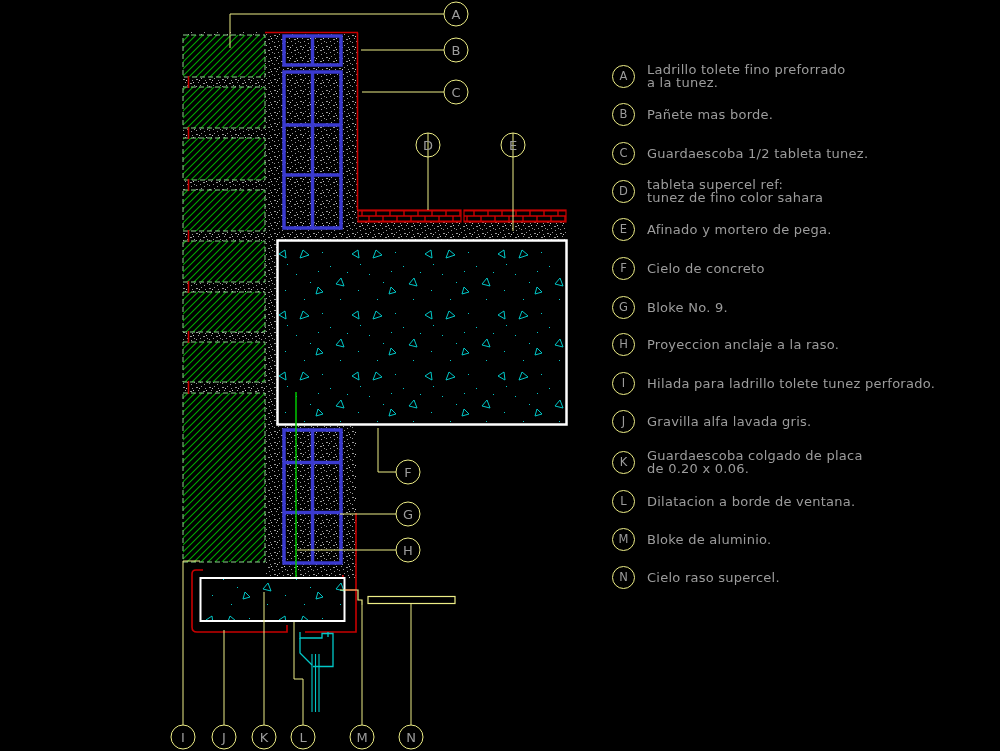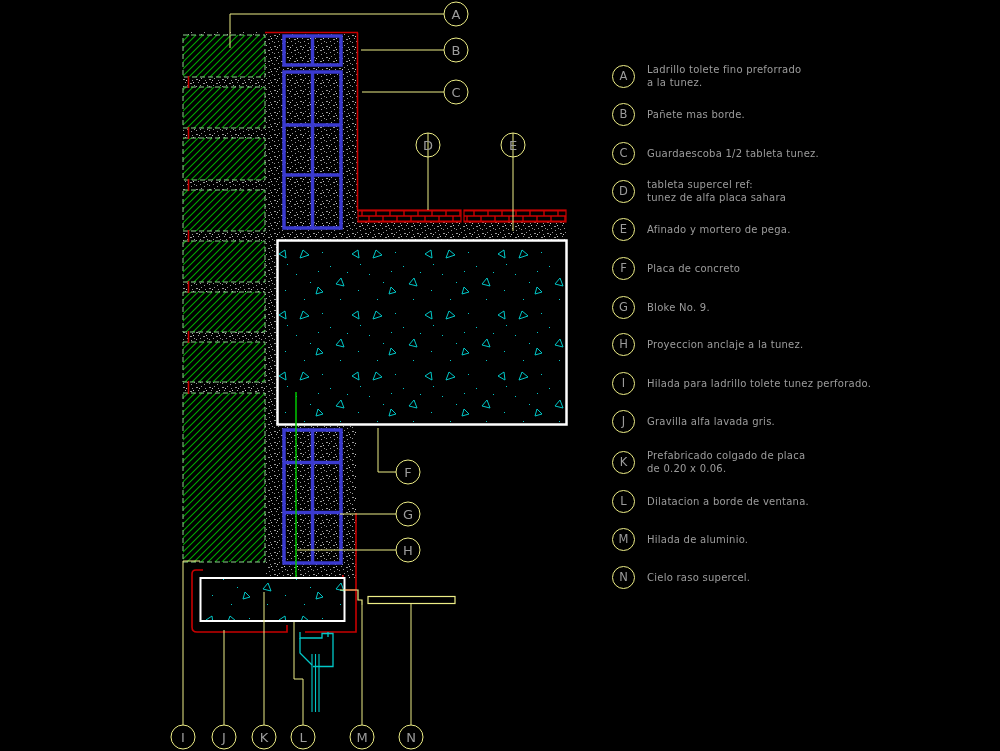--- a/index.html
+++ b/index.html
@@ -5,21 +5,21 @@
   html,body{margin:0;padding:0;background:#000;}
   .stage{position:relative;width:1000px;height:751px;background:#000;overflow:hidden;
          font-family:"DejaVu Sans",sans-serif;}
   .drawing-svg{position:absolute;left:0;top:0;}
   .callout-letter{fill:#9C9C9C;font-family:"DejaVu Sans",sans-serif;font-size:13px;}
   
   .legend{position:absolute;left:612px;top:0;width:380px;height:751px;}
   .legend-row{position:absolute;display:flex;align-items:center;height:24px;}
   .legend-bullet{flex:0 0 auto;width:21px;height:21px;border:1px solid #EDED86;border-radius:50%;
     color:#9C9C9C;font-size:11.5px;line-height:21px;text-align:center;}
-  .legend-text{margin-left:12px;color:#9C9C9C;font-size:10px;line-height:13px;letter-spacing:.25px;}
+  .legend-text{margin-left:12px;color:#9C9C9C;font-size:13px;line-height:13px;letter-spacing:.25px;}
   .legend-text span{display:block;white-space:nowrap;}
 </style>
 </head>
 <body>
 
 <div class="stage">
 
   <svg class="drawing-svg" width="1000" height="751" viewBox="0 0 1000 751">
     <defs>
       <pattern id="stipple" width="13" height="11" patternUnits="userSpaceOnUse">
@@ -238,83 +238,83 @@
         <div class="legend-bullet">C</div>
         <div class="legend-text">
           <span>Guardaescoba 1/2 tableta tunez.</span>
           <span></span>
         </div>
       </div>
     <div class="legend-row" style="top:179px">
         <div class="legend-bullet">D</div>
         <div class="legend-text">
           <span>tableta supercel ref:</span>
-          <span>tunez de alfa placa sahara</span>
+          <span>tunez de fino color sahara</span>
         </div>
       </div>
     <div class="legend-row" style="top:217px">
         <div class="legend-bullet">E</div>
         <div class="legend-text">
           <span>Afinado y mortero de pega.</span>
           <span></span>
         </div>
       </div>
     <div class="legend-row" style="top:256px">
         <div class="legend-bullet">F</div>
         <div class="legend-text">
-          <span>Placa de concreto</span>
+          <span>Cielo de concreto</span>
           <span></span>
         </div>
       </div>
     <div class="legend-row" style="top:295px">
         <div class="legend-bullet">G</div>
         <div class="legend-text">
           <span>Bloke No. 9.</span>
           <span></span>
         </div>
       </div>
     <div class="legend-row" style="top:332px">
         <div class="legend-bullet">H</div>
         <div class="legend-text">
-          <span>Proyeccion anclaje a la tunez.</span>
+          <span>Proyeccion anclaje a la raso.</span>
           <span></span>
         </div>
       </div>
     <div class="legend-row" style="top:371px">
         <div class="legend-bullet">I</div>
         <div class="legend-text">
           <span>Hilada para ladrillo tolete tunez perforado.</span>
           <span></span>
         </div>
       </div>
     <div class="legend-row" style="top:409px">
         <div class="legend-bullet">J</div>
         <div class="legend-text">
           <span>Gravilla alfa lavada gris.</span>
           <span></span>
         </div>
       </div>
     <div class="legend-row" style="top:450px">
         <div class="legend-bullet">K</div>
         <div class="legend-text">
-          <span>Prefabricado colgado de placa</span>
+          <span>Guardaescoba colgado de placa</span>
           <span>de 0.20 x 0.06.</span>
         </div>
       </div>
     <div class="legend-row" style="top:489px">
         <div class="legend-bullet">L</div>
         <div class="legend-text">
           <span>Dilatacion a borde de ventana.</span>
           <span></span>
         </div>
       </div>
     <div class="legend-row" style="top:527px">
         <div class="legend-bullet">M</div>
         <div class="legend-text">
-          <span>Hilada de aluminio.</span>
+          <span>Bloke de aluminio.</span>
           <span></span>
         </div>
       </div>
     <div class="legend-row" style="top:565px">
         <div class="legend-bullet">N</div>
         <div class="legend-text">
           <span>Cielo raso supercel.</span>
           <span></span>
         </div>
       </div>

